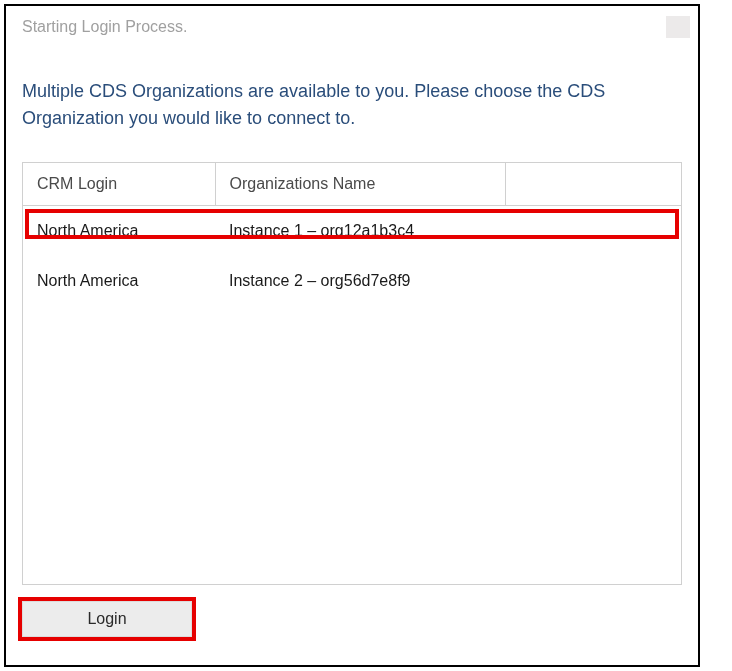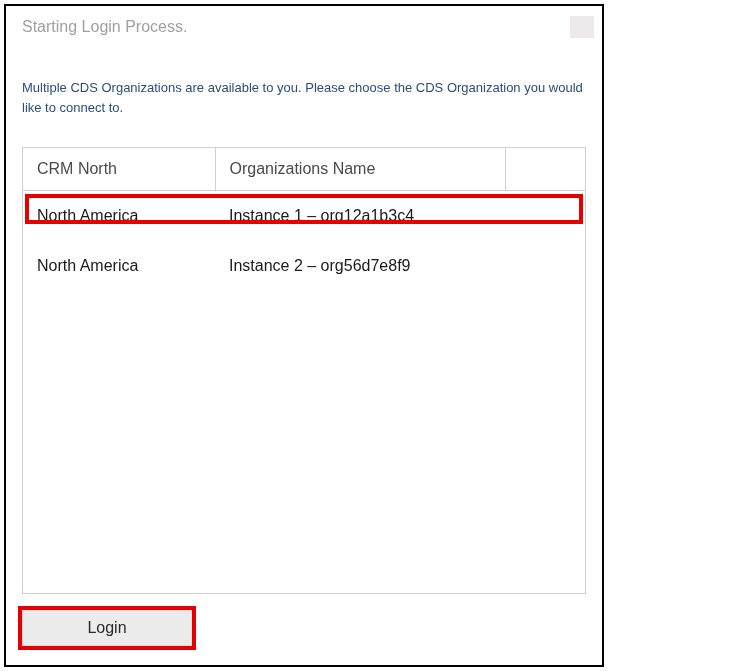--- a/index.html
+++ b/index.html
@@ -6,21 +6,21 @@
       box-sizing: border-box;
       margin: 0;
       padding: 0;
     }
     body {
       font-family: 'Segoe UI', Tahoma, Geneva, Verdana, sans-serif;
       background: #fff;
       padding: 4px;
     }
     .dialog {
-      width: 600px;
+      width: 696px;
       height: 663px;
       border: 2px solid #000;
       background: #fff;
       position: relative;
       display: flex;
       flex-direction: column;
     }
     .title-bar {
       display: flex;
       justify-content: space-between;
@@ -42,21 +42,21 @@
       cursor: pointer;
     }
     .content {
       padding: 30px 16px 0 16px;
       flex: 1;
       display: flex;
       flex-direction: column;
     }
     .instruction {
       color: #2a4d7a;
-      font-size: 13px;
+      font-size: 18px;
       line-height: 1.5;
       margin-bottom: 30px;
       font-weight: 400;
     }
     .table-wrap {
       border: 1px solid #d0d0d0;
       flex: 1;
       margin-bottom: 16px;
       position: relative;
       overflow: hidden;
@@ -94,21 +94,21 @@
       position: absolute;
       left: 2px;
       right: 2px;
       height: 30px;
       border: 4px solid #e60000;
       pointer-events: none;
     }
     .button-bar {
       display: flex;
       gap: 24px;
-      padding: 0 16px 19px 16px;
+      padding: 0 16px 28px 16px;
       position: relative;
     }
     .btn {
       width: 170px;
       height: 36px;
       background: #ececec;
       border: 1px solid #dcdcdc;
       font-size: 16px;
       color: #2a2a2a;
       cursor: pointer;
@@ -140,21 +140,21 @@
 
     <div class="table-wrap">
       <table>
         <colgroup>
           <col class="col-region">
           <col class="col-org">
           <col class="col-empty">
         </colgroup>
         <thead>
           <tr>
-            <th>CRM North</th>
+            <th>CRM Login</th>
             <th>Organizations Name</th>
             <th></th>
           </tr>
         </thead>
         <tbody>
           <tr>
             <td>North America</td>
             <td>Instance 1 – org12a1b3c4</td>
             <td></td>
           </tr>

